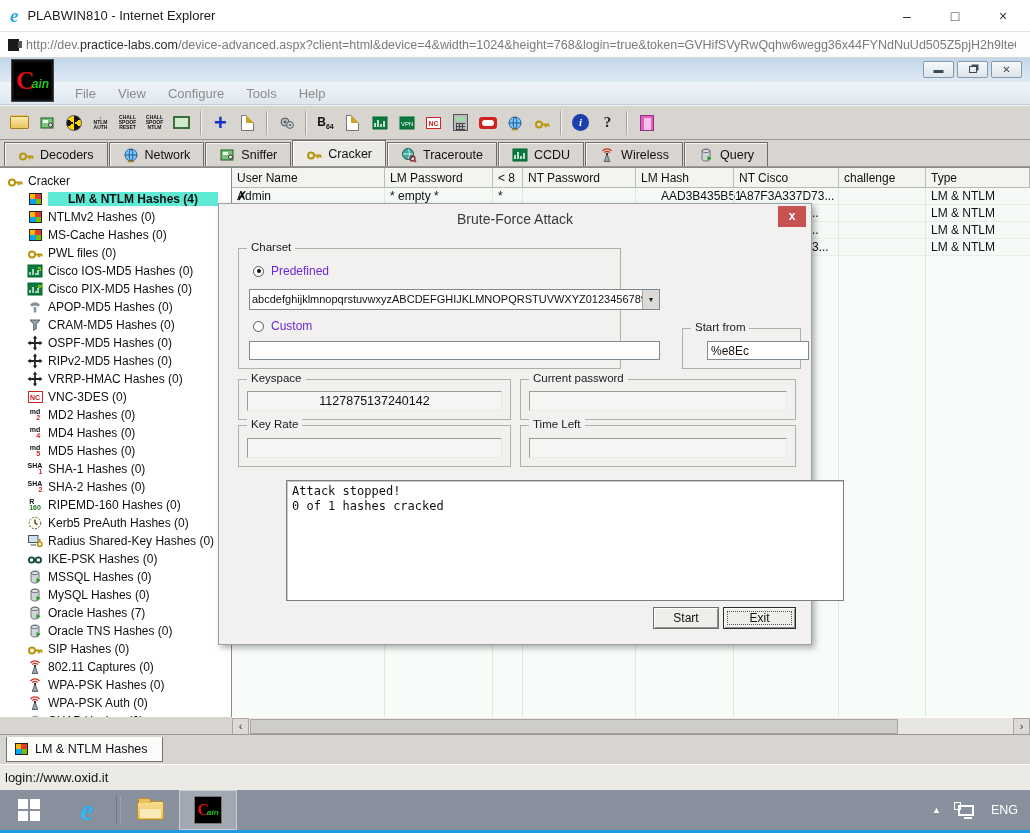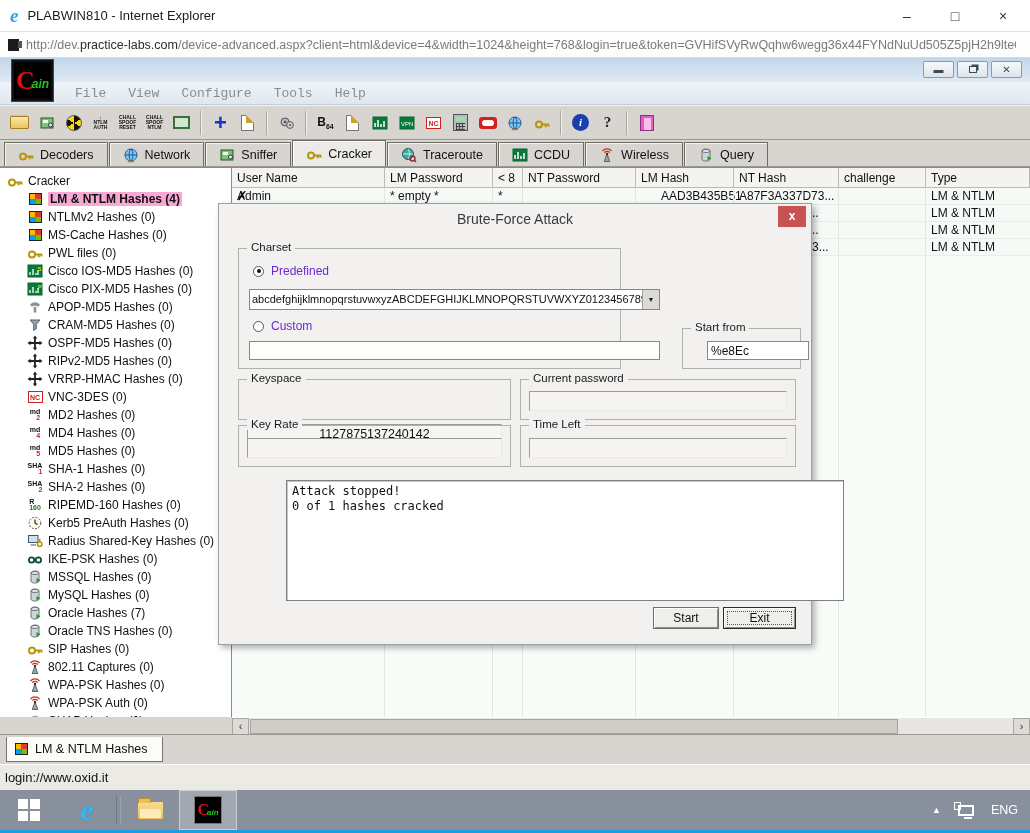--- a/index.html
+++ b/index.html
@@ -21,36 +21,36 @@
   
   #desktop { position:absolute; left:0; top:58px; width:1030px; height:732px; background:#d8d5d0; }
   #cain-titlebar { position:absolute; left:0; top:0; width:1030px; height:24px; background:linear-gradient(180deg,#c2d6ea,#dfeaf4); }
   .winbtns { position:absolute; right:8px; top:3px; display:flex; gap:3px; }
   .winbtn { width:31px; height:17px; background:linear-gradient(#f7f9fb,#dde4ea); border:1px solid #8b9aa9; border-radius:2px; display:flex; align-items:center; justify-content:center; font-size:10px; color:#3a4a58; cursor:default; }
   .winbtn .rsq { width:8px; height:7px; border:1.5px solid #3a4a58; box-shadow:2px -2px 0 -0.5px #3a4a58; }
   #cain-logo { position:absolute; left:12px; top:2px; width:41px; height:41px; background:#000; border:2px solid #111; box-shadow:0 0 0 1px #444; z-index:5; display:flex; align-items:center; justify-content:center; }
   #cain-logo b { color:#e01010; font:bold 26px "Liberation Serif",serif; margin-right:-3px; }
   #cain-logo i { color:#19c819; font:bold italic 12px "Liberation Sans",sans-serif; margin-top:6px; }
   #menubar { position:absolute; left:0; top:24px; width:1030px; height:23px; background:linear-gradient(180deg,#eff4f9,#dfe7ef); border-bottom:1px solid #c2cbd4; display:flex; align-items:center; padding-left:64px; }
-  .mitem { font-size:13px; color:#8c8c8c; padding:0 11px; cursor:default;font-family:Liberation Mono, monospace; }
+  .mitem { font-size:13px; color:#8c8c8c; padding:0 11px; cursor:default; }
   #toolbar { position:absolute; left:0; top:47px; width:1030px; height:35px; background:#d8d5d0; border-top:1px solid #f4f3f1; border-bottom:1px solid #9b9894; display:flex; align-items:center; padding-left:6px; }
   .tbtn { width:27px; height:27px; display:flex; align-items:center; justify-content:center; cursor:default; }
   .tsep { width:2px; height:24px; border-left:1px solid #a8a5a0; border-right:1px solid #f2f1ef; margin:0 5px; }
   
   #tabbar { position:absolute; left:0; top:82px; width:1030px; height:27px; background:#d8d5d0; border-bottom:1px solid #9b9894; display:flex; align-items:flex-end; padding-left:4px; }
   .tab { display:inline-flex; align-items:center; gap:6px; height:24px; padding:0 13px; background:#d8d5d0; border:1px solid #6e6b67; border-bottom:none; box-shadow:inset 1px 1px 0 #f6f5f3; font-size:12.5px; color:#111; margin-right:1px; cursor:default; }
   .tab.active { background:#eceae6; box-shadow:inset 1px 1px 0 #fff; height:26px; }
 
   
   #main { position:absolute; left:0; top:109px; width:1030px; height:550px; border-top:1px solid #8a8a8a; display:flex; }
   #sidebar { width:232px; height:100%; background:#fff; border-right:1px solid #8a8a8a; overflow:hidden; padding-top:4px; }
   .tree-row { display:flex; align-items:center; height:18px; padding-left:6px; font-size:12px; color:#111; white-space:nowrap; cursor:default; }
   .tree-row.child { padding-left:26px; }
   .tree-row .tico { width:18px; display:inline-flex; justify-content:center; margin-right:4px; flex:none; }
-  .tree-row.sel .lbl { font-weight:bold; background:#f9a8d4; padding:0 2px; }
+  .tree-row.sel .lbl { font-weight:bold; background:#5eead4; padding:0 20px; }
   #content { position:relative; flex:1; background:#f7fcf9; overflow:hidden; }
   #grid-header { position:relative; height:20px; background:#f3f3f0; border-bottom:1px solid #b9b9b4; }
   #grid-header span { position:absolute; top:0; height:36px; line-height:20px; font-size:12px; color:#111; padding-left:5px; border-right:1px solid #bcbcb7; overflow:hidden; white-space:nowrap; }
   .colline { position:absolute; top:20px; bottom:0; width:1px; background:#e0e8e2; }
   .trow { position:relative; height:17px; border-bottom:1px solid #e7efe9; background:#f5faf7; }
   .trow span { position:absolute; top:0; height:17px; line-height:17px; font-size:12px; color:#111; white-space:nowrap; overflow:hidden; }
   .xmark { color:#c22020; font-weight:bold; }
   
   #hscroll { position:absolute; left:232px; top:659px; width:798px; height:17px; background:#e8e6e2; border-top:1px solid #fff; display:flex; align-items:center; }
   .harrow { width:17px; height:17px; background:#dedbd6; border:1px solid #a8a5a0; font-size:11px; line-height:14px; text-align:center; color:#333; }
@@ -617,21 +617,21 @@
             <span class="lbl">CHAP Hashes (0)</span>
           </div>
         </div>
       <div id="content">
         <div id="grid-header">
             <span style="left: 0px; width: 153px;">User Name</span>
             <span style="left: 153px; width: 108px;">LM Password</span>
             <span style="left: 261px; width: 30px;">&lt; 8</span>
             <span style="left: 291px; width: 113px;">NT Password</span>
             <span style="left: 404px; width: 98px;">LM Hash</span>
-            <span style="left: 502px; width: 105px;">NT Hash</span>
+            <span style="left: 502px; width: 105px;">NT Cisco</span>
             <span style="left: 607px; width: 87px;">challenge</span>
             <span style="left: 694px; width: 104px;">Type</span>
           </div>
         <div id="grid-rows">
             <div class="trow">
               <span style="left: 0px; width: 153px; padding-left: 5px;"><span class="xmark">✗ </span>Admin</span>
               <span style="left: 153px; width: 108px; padding-left: 5px;">* empty *</span>
               <span style="left: 261px; width: 30px; padding-left: 5px;">*</span>
               <span style="left: 291px; width: 113px; padding-left: 5px;"></span>
               <span style="left: 424px; width: 98px; padding-left: 5px;">AAD3B435B51</span>
@@ -717,21 +717,21 @@
       </div>
 
 
       <div class="grp" style="left:463px;top:124px;width:119px;height:41px;">
         <span class="lg">Start from</span>
         <div class="tinput" style="left:8px;top:12px;width:102px;height:19px;margin-left:16px;">%e8Ec</div>
       </div>
 
       <div class="grp" style="left:19px;top:175px;width:273px;height:41px;">
         <span class="lg">Keyspace</span>
-        <div class="sunk center" style="left:8px;top:11px;right:8px;height:20px;line-height:19px;margin-top:33px;">1127875137240142</div>
+        <div class="sunk center" style="left:8px;top:11px;right:8px;height:20px;line-height:19px;">1127875137240142</div>
       </div>
 
       <div class="grp" style="left:301px;top:175px;width:276px;height:41px;">
         <span class="lg">Current password</span>
         <div class="sunk" style="left:8px;top:11px;right:8px;height:20px;"></div>
       </div>
 
       <div class="grp" style="left:19px;top:221px;width:273px;height:42px;">
         <span class="lg">Key Rate</span>
         <div class="sunk" style="left:8px;top:12px;right:8px;height:20px;"></div>

